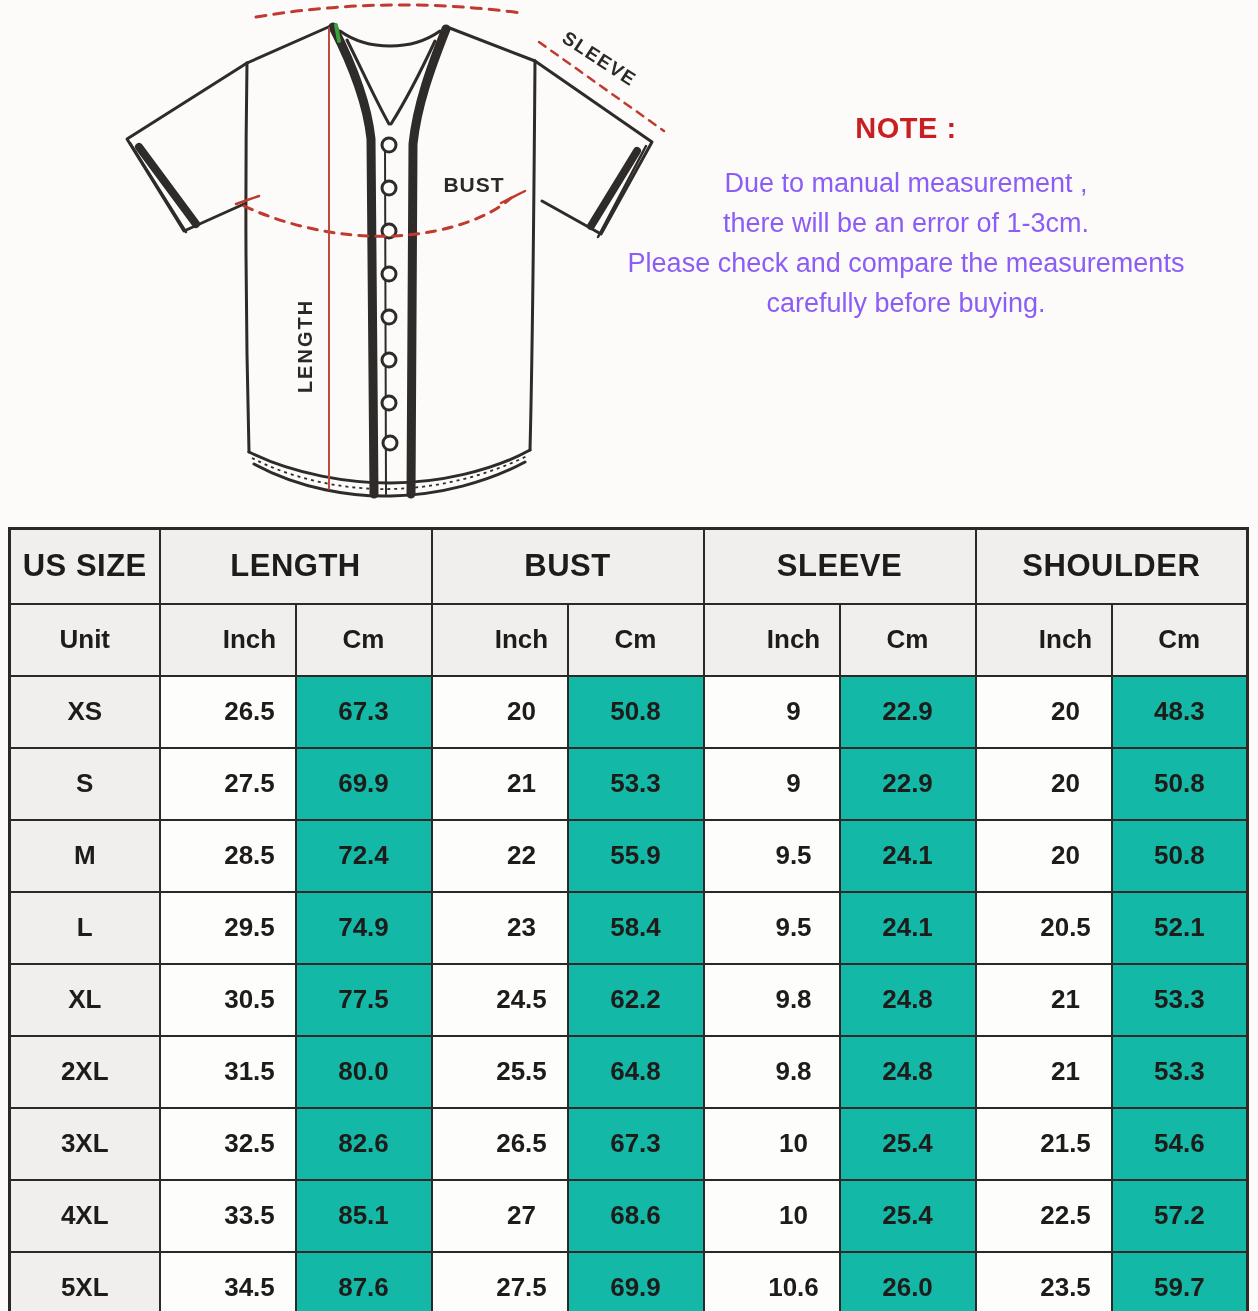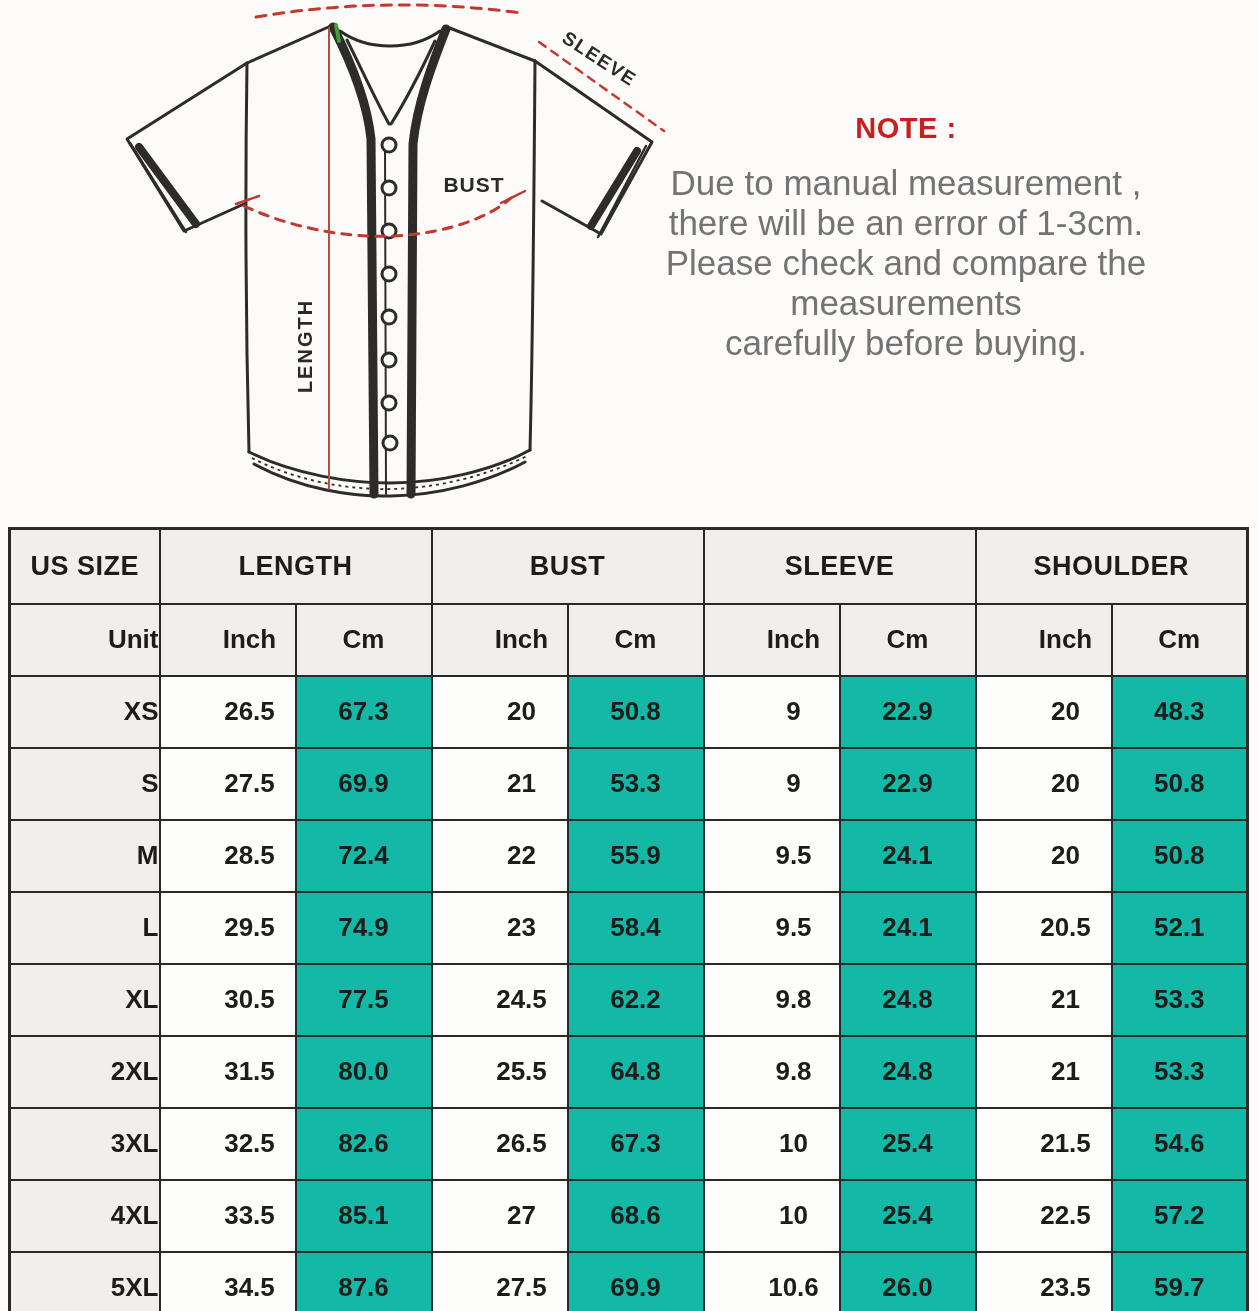--- a/index.html
+++ b/index.html
@@ -11,38 +11,38 @@
     color:#1e1c1a;
   }
   .stage { position:absolute; inset:0; }
 
   
   #jersey-svg { position:absolute; left:0; top:0; }
 
   
   .note { position:absolute; left:600px; top:112px; width:612px; text-align:center; }
   .note-title { color:#c81f22; font-size:29px; font-weight:700; margin-bottom:18px; letter-spacing:.5px; }
-  .note-line { font-size:35px; line-height:40px; color:#737373; }
+  .note-line { font-size:27px; line-height:40px; color:#8b5cf6; }
   .note-line b { font-weight:400; }
 
   
   #size-table {
     position:absolute; left:8px; top:527px; width:1238px;
     border-collapse:collapse; table-layout:fixed;
     border:3px solid #2b2826;
   }
   #size-table th, #size-table td {
     border:2.5px solid #2b2826;
     text-align:center; vertical-align:middle;
     color:#1e1c1a;
   }
-  #size-table thead tr.group-row th { height:75px; font-size:27px; font-weight:700; background:#f1efed; letter-spacing:.5px;margin-top:15px; }
+  #size-table thead tr.group-row th { height:75px; font-size:31px; font-weight:700; background:#f1efed; letter-spacing:.5px;margin-top:15px; }
   #size-table thead tr.unit-row th { height:72px; font-size:26px; font-weight:700; background:#f1efed; }
   #size-table tbody td { height:72px; font-size:26px; font-weight:600; }
-  #size-table .col-size { background:#f1efed; font-weight:700;text-align:right; }
+  #size-table .col-size { background:#f1efed; font-weight:700; }
   #size-table .col-inch { background:#fdfdfc;padding-left:44px; }
   #size-table .col-cm   { background:#14b8a6; }
 </style>
 </head>
 <body>
 
 <div class="stage">
 
   <svg id="jersey-svg" width="700" height="515" viewBox="0 0 700 515">
 

